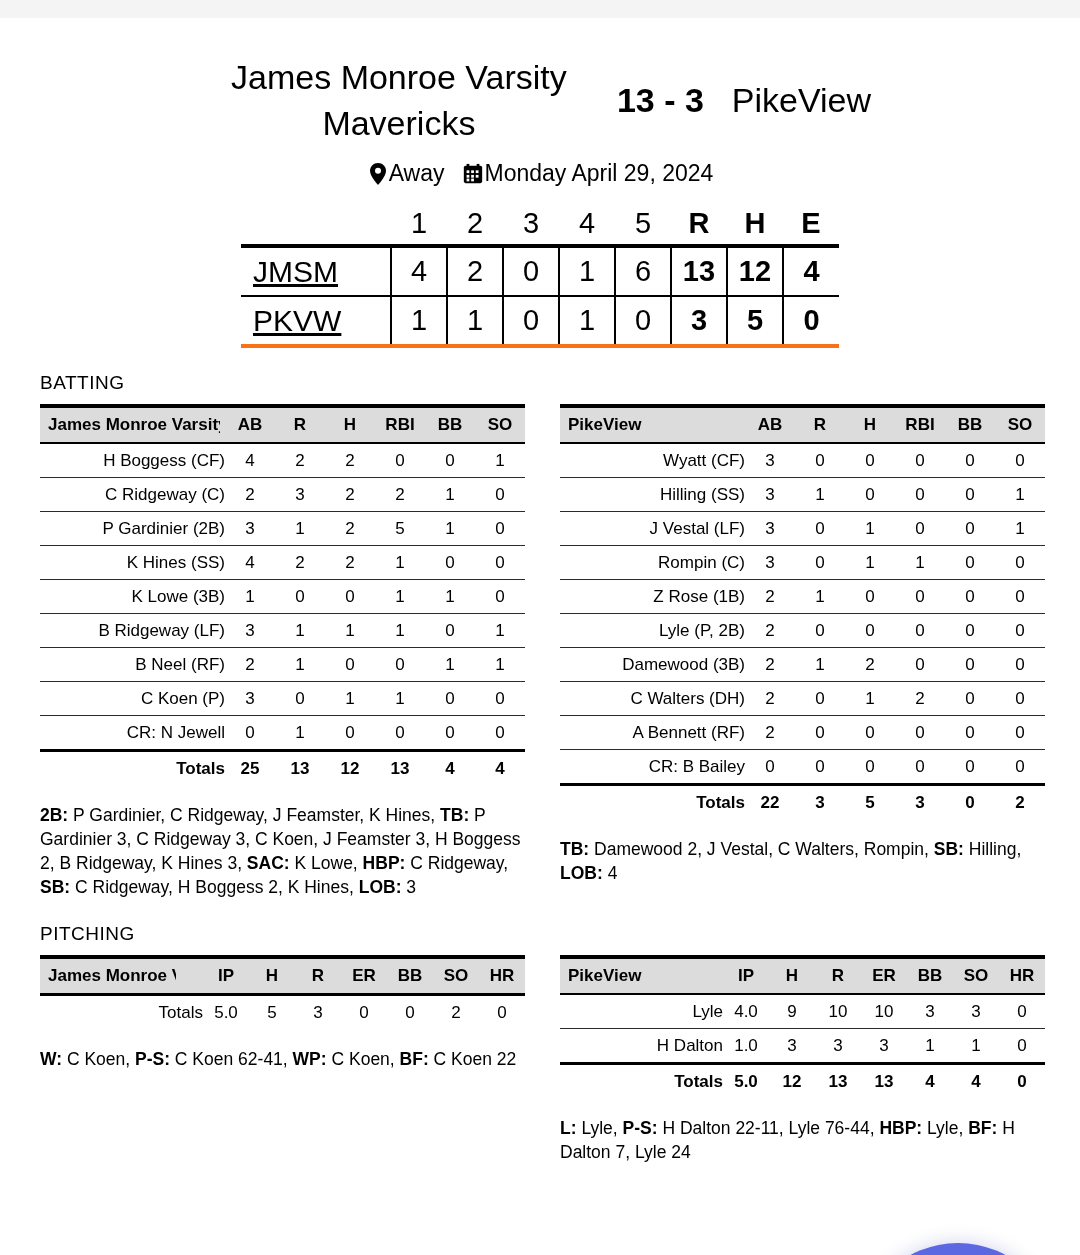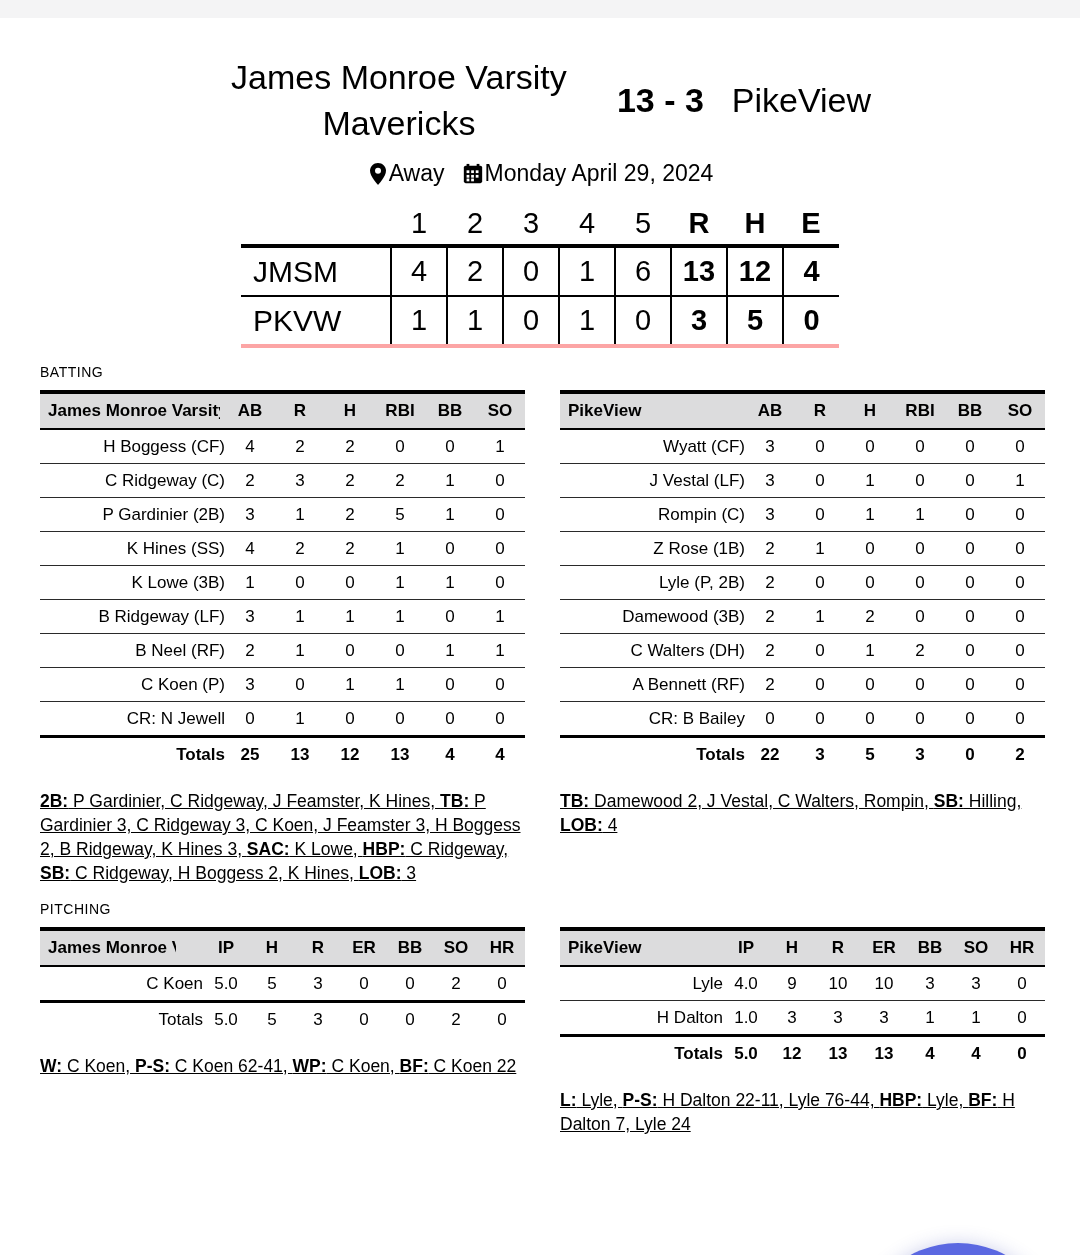--- a/index.html
+++ b/index.html
@@ -51,32 +51,32 @@
   table.linescore th, table.linescore td {
     font-weight: normal;
     text-align: center;
     font-size: 29px;
   }
   table.linescore thead th { height: 36px; vertical-align: bottom; padding-bottom: 4px; }
   table.linescore thead th.b { font-weight: bold; }
   table.linescore thead tr { border-bottom: 4px solid #000; }
   table.linescore td { height: 50px; width: 56px; }
   table.linescore td.teamcell {
-    width: 150px; text-align: left; padding-left: 12px; font-size: 30px;
+    width: 150px; text-align: left; padding-left: 12px; font-size: 30px; text-decoration: underline;
   }
   table.linescore tbody tr { border-bottom: 2px solid #000; }
-  table.linescore tbody tr:last-child { border-bottom: 4px solid #fca5a5; }
+  table.linescore tbody tr:last-child { border-bottom: 4px solid #f97316; }
   table.linescore tbody td.num { border-left: 2px solid #000; }
   table.linescore tbody td.b { font-weight: bold; }
   
   .content { padding: 0 40px; }
   .section-label {
-    font-size: 14px;
+    font-size: 19px;
     letter-spacing: 0.5px;
-    margin-top: 16px;
+    margin-top: 24px;
     margin-bottom: 10px;
   }
   .tables-row { display: flex; gap: 35px; }
   .col { width: 485px; }
   
   table.stats { border-collapse: collapse; width: 485px; border-top: 4px solid #000; }
   table.stats th, table.stats td { font-size: 17px; }
   table.stats thead tr {
     background: #dcdcdd;
     border-bottom: 2px solid #000;
@@ -101,21 +101,20 @@
   table.stats tr.totals { border-top: 3px solid #000; }
   table.stats tr.totals.bold td { font-weight: bold; }
   table.stats.bat th.num, table.stats.bat td.num { width: 50px; }
   table.stats.pitch th.num, table.stats.pitch td.num { width: 46px; }
   
   .note {
     margin-top: 18px;
     font-size: 17.5px;
     line-height: 24px;
     max-width: 485px;
-    text-decoration: underline;
   }
   
   .fab-circle {
     position: absolute;
     left: 858px; top: 1243px;
     width: 200px; height: 200px;
     border-radius: 50%;
     background: #5b68e1;
     box-shadow: 0 0 18px rgba(60, 70, 180, 0.25);
   }
@@ -332,20 +331,29 @@
             <tr>
               <td class="name">Wyatt (CF)</td>
               <td class="num">3</td>
               <td class="num">0</td>
               <td class="num">0</td>
               <td class="num">0</td>
               <td class="num">0</td>
               <td class="num">0</td>
             </tr>
             <tr>
+              <td class="name">Hilling (SS)</td>
+              <td class="num">3</td>
+              <td class="num">1</td>
+              <td class="num">0</td>
+              <td class="num">0</td>
+              <td class="num">0</td>
+              <td class="num">1</td>
+            </tr>
+            <tr>
               <td class="name">J Vestal (LF)</td>
               <td class="num">3</td>
               <td class="num">0</td>
               <td class="num">1</td>
               <td class="num">0</td>
               <td class="num">0</td>
               <td class="num">1</td>
             </tr>
             <tr>
               <td class="name">Rompin (C)</td>
@@ -437,30 +445,20 @@
               <th class="num">IP</th>
               <th class="num">H</th>
               <th class="num">R</th>
               <th class="num">ER</th>
               <th class="num">BB</th>
               <th class="num">SO</th>
               <th class="num">HR</th>
             </tr>
           </thead>
           <tbody>
-            <tr>
-              <td class="name">C Koen</td>
-              <td class="num">5.0</td>
-              <td class="num">5</td>
-              <td class="num">3</td>
-              <td class="num">0</td>
-              <td class="num">0</td>
-              <td class="num">2</td>
-              <td class="num">0</td>
-            </tr>
             <tr class="totals">
               <td class="name">Totals</td>
               <td class="num">5.0</td>
               <td class="num">5</td>
               <td class="num">3</td>
               <td class="num">0</td>
               <td class="num">0</td>
               <td class="num">2</td>
               <td class="num">0</td>
             </tr>

